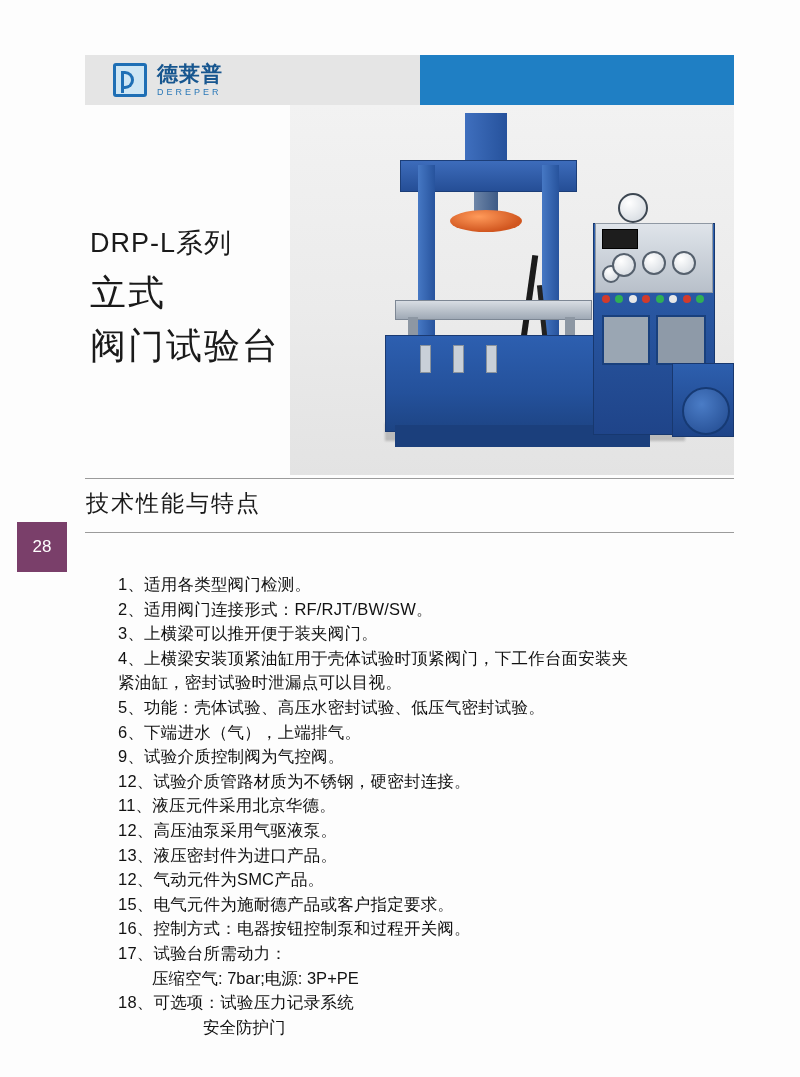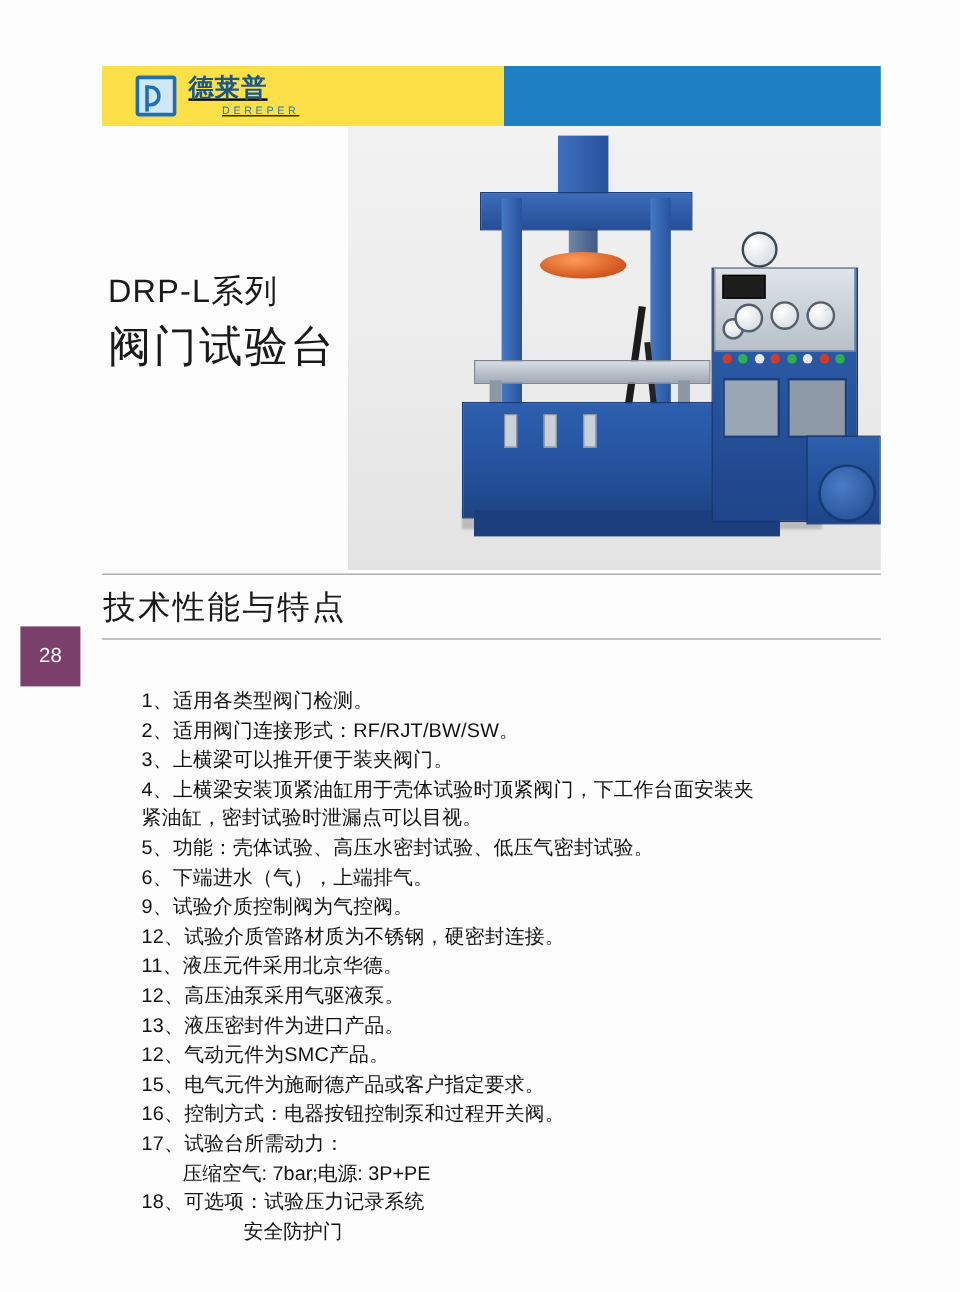--- a/index.html
+++ b/index.html
@@ -29,24 +29,23 @@
     top: 55px;
     width: 649px;
     height: 50px;
     background: #1f7fc4;
   }
   .header-left {
     position: absolute;
     left: 0; top: 0;
     width: 335px;
     height: 50px;
-    background: #fde047;
+    background: #e5e5e5;
     display: flex;
     align-items: center;
-    text-decoration: underline;
   }
   .logo-mark {
     position: relative;
     margin-left: 28px;
     width: 34px;
     height: 34px;
     border: 3px solid #1f6fb5;
     border-radius: 3px;
     box-sizing: border-box;
     background: #cfe6f4;
@@ -80,21 +79,20 @@
     font-size: 21px;
     font-weight: bold;
     color: #17568f;
     letter-spacing: 1px;
   }
   .logo-en {
     font-size: 9px;
     color: #2a78b8;
     letter-spacing: 3px;
     margin-top: 4px;
-    margin-left: 28px;
   }
 
   
   .hero {
     position: absolute;
     left: 85px;
     top: 105px;
     width: 649px;
     height: 370px;
   }
@@ -327,21 +325,21 @@
     left: 85px;
     top: 478px;
     width: 649px;
     height: 1px;
     background: #9b9b9b;
   }
   .section-title {
     position: absolute;
     left: 86px;
     top: 488px;
-    font-size: 27px;
+    font-size: 23px;
     color: #1a1a1a;
     letter-spacing: 2px;
   }
   .section-rule2 {
     position: absolute;
     left: 85px;
     top: 532px;
     width: 649px;
     height: 1px;
     background: #9b9b9b;
@@ -400,20 +398,21 @@
       <div class="logo-text">
         <div class="logo-cn">德莱普</div>
         <div class="logo-en">DEREPER</div>
       </div>
     </div>
   </div>
 
   <div class="hero">
     <div class="hero-title">
       <div class="line1">DRP-L系列</div>
+      <div class="line2">立式</div>
       <div class="line3">阀门试验台</div>
     </div>
 
     <div class="photo">
       <div class="m-base-shadow"></div>
       <div class="m-cylinder"></div>
       <div class="m-ram"></div>
       <div class="m-crossbeam"></div>
       <div class="m-column-l"></div>
       <div class="m-column-r"></div>

